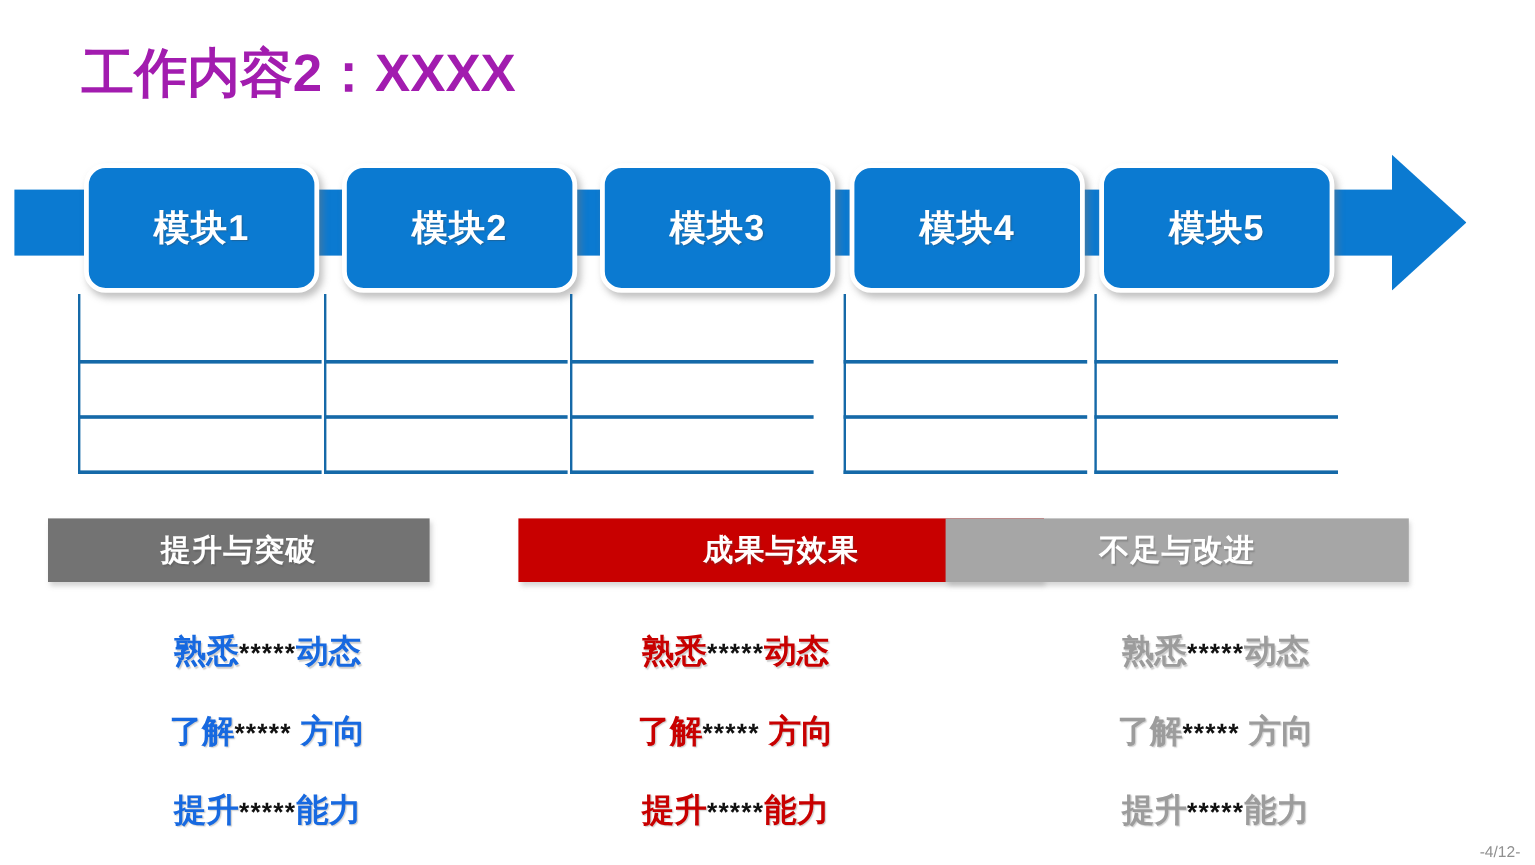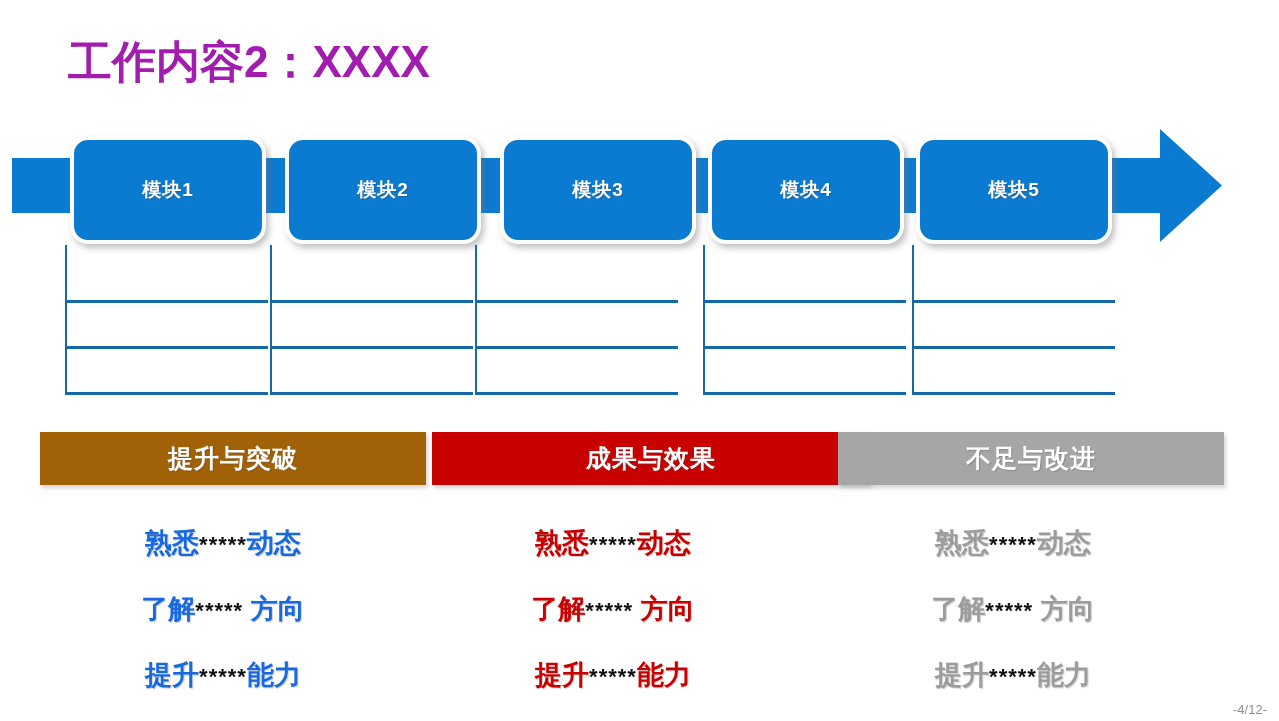--- a/index.html
+++ b/index.html
@@ -58,21 +58,21 @@
     border: 4px solid #ffffff;
     border-radius: 18px;
     box-sizing: border-box;
     box-shadow: 3px 4px 6px rgba(120,120,120,0.45);
     display: flex;
     align-items: center;
     justify-content: center;
   }
   .module-label {
     color: #ffffff;
-    font-size: 19px;
+    font-size: 30px;
     font-weight: bold;
     letter-spacing: 1px;
     text-shadow: 1px 1px 1px rgba(60,60,60,0.35);
   }
 
   
   .note-col {
     position: absolute;
     top: 245px;
     width: 205px;
@@ -207,27 +207,27 @@
     <div class="hline h2"></div>
     <div class="hline h3"></div>
   </div>
   <div class="note-col" style="left:912px;">
     <div class="vline"></div>
     <div class="hline h1"></div>
     <div class="hline h2"></div>
     <div class="hline h3"></div>
   </div>
 
-  <div class="cat-bar" style="left:40px;  width:386px; background:#a16207;">
+  <div class="cat-bar" style="left:40px;  width:318px; background:#737373;">
     <span class="cat-label">提升与突破</span>
   </div>
   <div class="cat-bar" style="left:432px; width:438px; background:#C80000;">
     <span class="cat-label">成果与效果</span>
   </div>
-  <div class="cat-bar" style="left:838px; width:386px; background:#A6A6A6;">
+  <div class="cat-bar" style="left:788px; width:386px; background:#A6A6A6;">
     <span class="cat-label">不足与改进</span>
   </div>
 
   <div class="bullet-col" style="left:28px; color:#1769E0;">
     <div class="bullet-line"><span>熟悉</span><span class="stars">*****</span><span>动态</span></div>
     <div class="bullet-line"><span>了解</span><span class="stars">*****</span><span> 方向</span></div>
     <div class="bullet-line"><span>提升</span><span class="stars">*****</span><span>能力</span></div>
   </div>
 
   <div class="bullet-col" style="left:418px; color:#C80000;">

